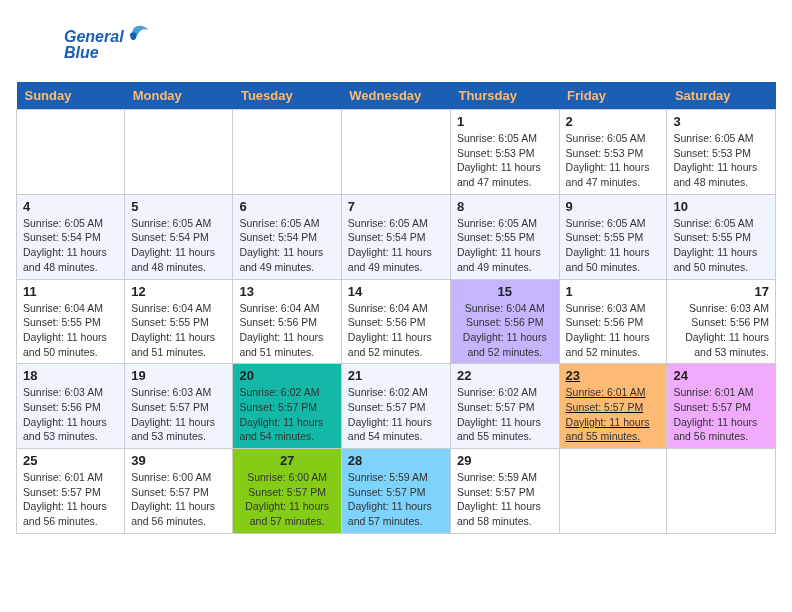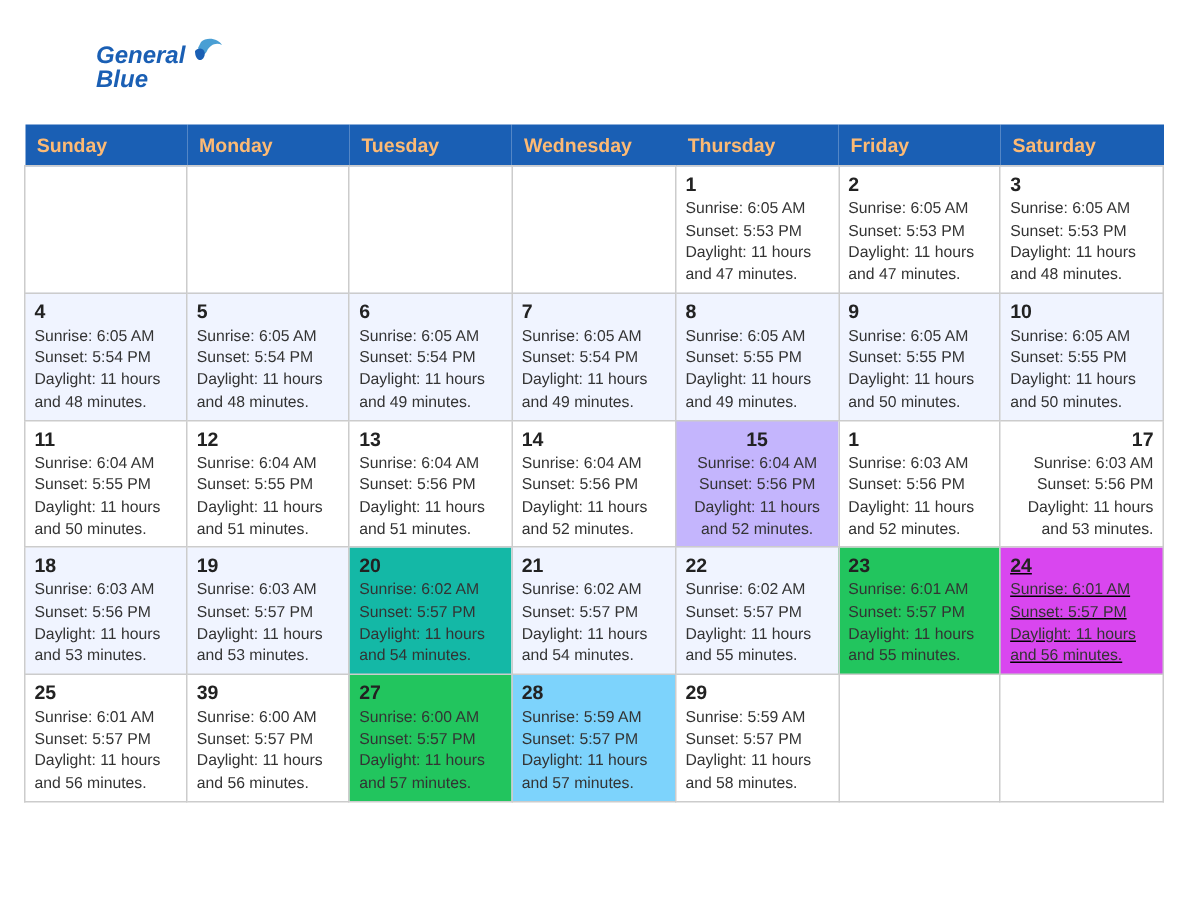--- a/index.html
+++ b/index.html
@@ -201,39 +201,39 @@
           <div class="day-info">Sunrise: 6:02 AM<br>Sunset: 5:57 PM<br>Daylight: 11 hours and 54 minutes.</div>
         </td>
         <td style="background: rgb(240, 244, 255);">
           <span class="day-number">21</span>
           <div class="day-info">Sunrise: 6:02 AM<br>Sunset: 5:57 PM<br>Daylight: 11 hours and 54 minutes.</div>
         </td>
         <td style="background: rgb(240, 244, 255);">
           <span class="day-number">22</span>
           <div class="day-info">Sunrise: 6:02 AM<br>Sunset: 5:57 PM<br>Daylight: 11 hours and 55 minutes.</div>
         </td>
-        <td style="background: #22c55e;">
+        <td style="background: #fdba74; text-decoration: underline;">
           <span class="day-number">23</span>
           <div class="day-info">Sunrise: 6:01 AM<br>Sunset: 5:57 PM<br>Daylight: 11 hours and 55 minutes.</div>
         </td>
-        <td style="background: #d946ef; text-decoration: underline;">
+        <td style="background: #f0abfc;">
           <span class="day-number">24</span>
           <div class="day-info">Sunrise: 6:01 AM<br>Sunset: 5:57 PM<br>Daylight: 11 hours and 56 minutes.</div>
         </td>
       </tr>
       <tr>
         <td style="background: rgb(255, 255, 255);">
           <span class="day-number">25</span>
           <div class="day-info">Sunrise: 6:01 AM<br>Sunset: 5:57 PM<br>Daylight: 11 hours and 56 minutes.</div>
         </td>
         <td style="background: rgb(255, 255, 255);">
           <span class="day-number">39</span>
           <div class="day-info">Sunrise: 6:00 AM<br>Sunset: 5:57 PM<br>Daylight: 11 hours and 56 minutes.</div>
         </td>
-        <td style="background: #22c55e;">
+        <td style="background: #84cc16; text-align: center;">
           <span class="day-number">27</span>
           <div class="day-info">Sunrise: 6:00 AM<br>Sunset: 5:57 PM<br>Daylight: 11 hours and 57 minutes.</div>
         </td>
         <td style="background: #7dd3fc;">
           <span class="day-number">28</span>
           <div class="day-info">Sunrise: 5:59 AM<br>Sunset: 5:57 PM<br>Daylight: 11 hours and 57 minutes.</div>
         </td>
         <td style="background: rgb(255, 255, 255);">
           <span class="day-number">29</span>
           <div class="day-info">Sunrise: 5:59 AM<br>Sunset: 5:57 PM<br>Daylight: 11 hours and 58 minutes.</div>

